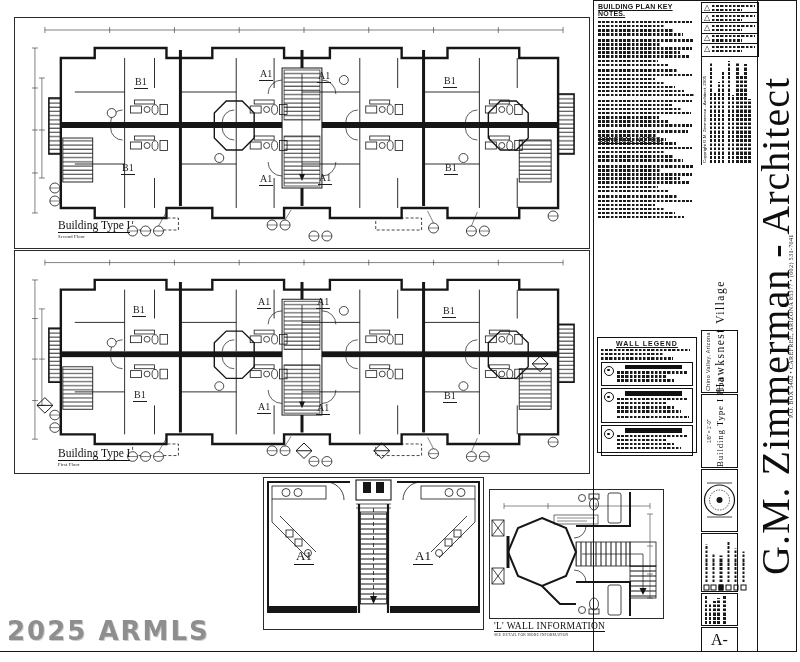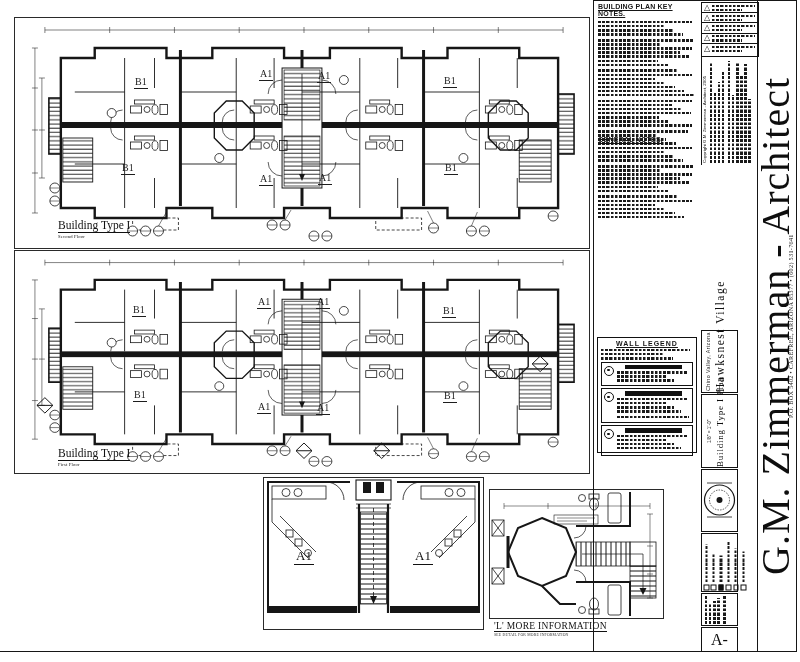--- a/index.html
+++ b/index.html
@@ -255,21 +255,21 @@
         <g stroke-width="0.8">
           <rect x="2" y="30" width="12" height="16"></rect>
             <path d="M2,30l12,16 M14,30l-12,16"></path>
           <rect x="2" y="78" width="12" height="16"></rect>
             <path d="M2,78l12,16 M14,78l-12,16"></path>
         </g>
       </g>
     </svg>
   </div>
   <div class="detailtitle" style="left:494px;top:621px;">
-    <span class="t">'L' MORE INFORMATION</span>
+    <span class="t">'L' WALL INFORMATION</span>
     <div class="s">SEE DETAIL FOR MORE INFORMATION</div>
   </div>
 
   <div class="vline" style="left:593px;top:0;height:652px;"></div>
   <div class="hline" style="left:593px;top:0;width:204px;height:1px;"></div>
   <div class="vline" style="left:757px;top:0;height:652px;width:1px;"></div>
   <div class="vline" style="left:796px;top:0;height:652px;"></div>
   <div class="hline" style="left:0;top:651px;width:797px;"></div>
   <div class="vline" style="left:701px;top:2px;height:163px;width:1px;"></div>
 
@@ -511,14 +511,15 @@
       </div>
   </div>
 
   <div class="tbbox" style="left:701px;top:627px;width:37px;height:25px;">
     <div class="sheetnum" style="line-height:23px;">A-</div>
   </div>
 
   <div class="bigname" style="left:752px;top:0;width:44px;height:651px;">G.M. Zimmerman - Architect</div>
   <div class="addrline" style="left:787px;top:6px;width:10px;height:640px;">P.O. BOX 5402 • CAREFREE, ARIZONA 85377 • (602) 531-7641</div>
 
+  <div class="watermark" style="left:7px;top:616px;">2025 ARMLS</div>
 
 </div>
 
 </body></html>

